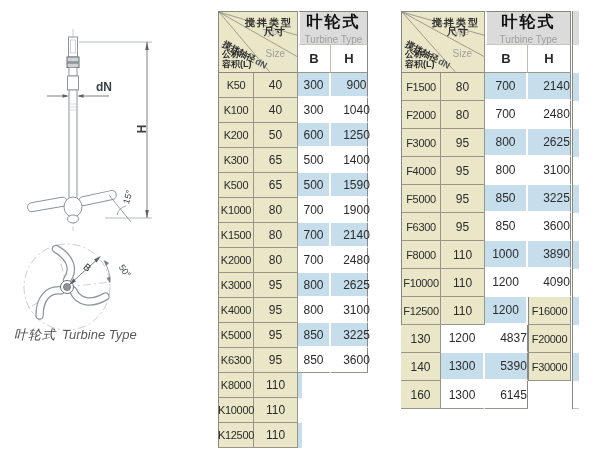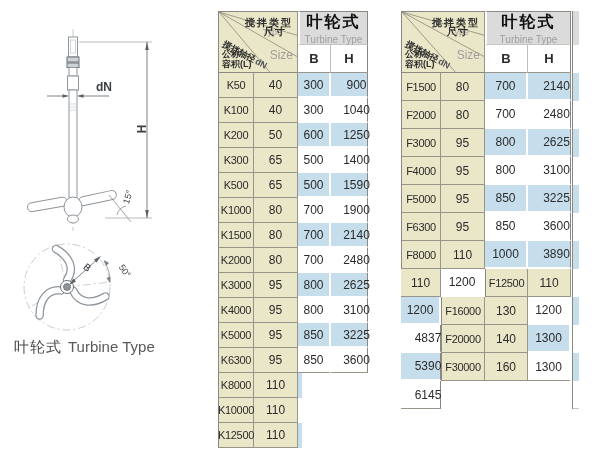--- a/index.html
+++ b/index.html
@@ -24,40 +24,40 @@
   }
   .abs{position:absolute;}
 
   
   .draw-label{position:absolute;font-weight:bold;color:#3a3f44;white-space:nowrap;}
   .lbl-dn{left:96px;top:80px;font-size:12px;}
   .lbl-h{left:138px;top:122px;font-size:12px;transform:rotate(-90deg);}
   .lbl-15{left:121px;top:192px;font-size:9px;font-weight:normal;transform:rotate(-73deg);}
   .lbl-b{left:84px;top:262px;font-size:10px;font-weight:normal;transform:rotate(40deg);}
   .lbl-50{left:118px;top:266px;font-size:9px;font-weight:normal;transform:rotate(55deg);}
-  .caption{position:absolute;left:14px;top:338px;font-size:15px;color:#4a4a4a;}
+  .caption{position:absolute;left:14px;top:326px;font-size:13px;color:#4a4a4a;font-style:italic;}
   .caption .zh{letter-spacing:1px;}
   .caption .en{color:#5a5a5a;margin-left:6px;}
 
   
   .spec-table{position:absolute;display:grid;background:transparent;}
   #table-k{left:218px;top:11px;grid-template-columns:36px 44px 33px 37px;grid-template-rows:34px 28px repeat(15,25px);}
   #table-f{left:401px;top:11px;grid-template-columns:40px 44px 43px 43px;grid-template-rows:34px 28px repeat(12,28px);}
   .cell{display:flex;align-items:center;justify-content:center;font-size:12px;color:var(--txt);}
   .be{background:var(--beige);border-right:1px solid var(--bline);border-bottom:1px solid var(--bline);}
   .be-l{border-left:1px solid var(--outer);}
   .c-name{font-size:11px;letter-spacing:-0.3px;}
   .diag{grid-column:1 / span 2;grid-row:1 / span 2;position:relative;background:var(--beige);
         border:1px solid var(--outer);border-right:1px solid var(--bline);}
   .diag svg{position:absolute;inset:0;width:100%;height:100%;}
   .dg{position:absolute;color:#2e2e2e;font-weight:bold;}
   .dg-type-zh{top:4px;right:4px;font-size:10px;letter-spacing:2px;padding-left:16px;}
   .dg-type-en{top:15px;right:15px;font-size:9px;font-weight:normal;color:var(--muted);}
   .dg-size-zh{top:13px;left:45px;font-size:10px;letter-spacing:1px;}
-  .dg-size-en{top:36px;right:4px;font-size:12px;font-weight:normal;color:var(--muted);}
+  .dg-size-en{top:36px;right:12px;font-size:10px;font-weight:normal;color:var(--muted);}
   .dg-shaft{top:26px;left:7px;font-size:9px;transform:rotate(28deg);transform-origin:0 0;white-space:nowrap;}
   .dg-shaft .dn{color:#55575a;margin-left:1px;}
   .dg-vol{bottom:3px;left:3px;font-size:9px;line-height:10px;margin-top:7px;}
   .turbine{grid-column:3 / span 2;grid-row:1;background:var(--hgray);flex-direction:column;
            border-top:1px solid var(--outer);border-right:1px solid var(--outer);
            border-left:2px solid #fff;border-bottom:1px solid #c6c6c0;gap:1px;}
   .turbine .zh{font-size:16px;font-weight:bold;letter-spacing:2px;color:#101010;}
   .turbine .en{font-size:10px;color:var(--muted);}
   .bh-head{background:#fff;font-size:13px;font-weight:bold;border-bottom:1px solid var(--bline);}
   .bh-head.hb{border-right:1px solid #c0bdb2;}
@@ -307,22 +307,24 @@
   <div class="cell be be-l c-name">F6300</div>
   <div class="cell be">95</div>
   <div class="cell bh c-b">850</div>
   <div class="cell bh c-h">3600</div>
 
   <div class="cell be be-l c-name">F8000</div>
   <div class="cell be">110</div>
   <div class="cell bh blue c-b">1000</div>
   <div class="cell bh blue c-h">3890</div>
 
+  <div class="cell be be-l c-name">F10000</div>
   <div class="cell be">110</div>
   <div class="cell bh c-b">1200</div>
+  <div class="cell bh c-h">4090</div>
 
   <div class="cell be be-l c-name">F12500</div>
   <div class="cell be">110</div>
   <div class="cell bh blue c-b">1200</div>
 
   <div class="cell be be-l c-name">F16000</div>
   <div class="cell be">130</div>
   <div class="cell bh c-b">1200</div>
   <div class="cell bh c-h">4837</div>
 

